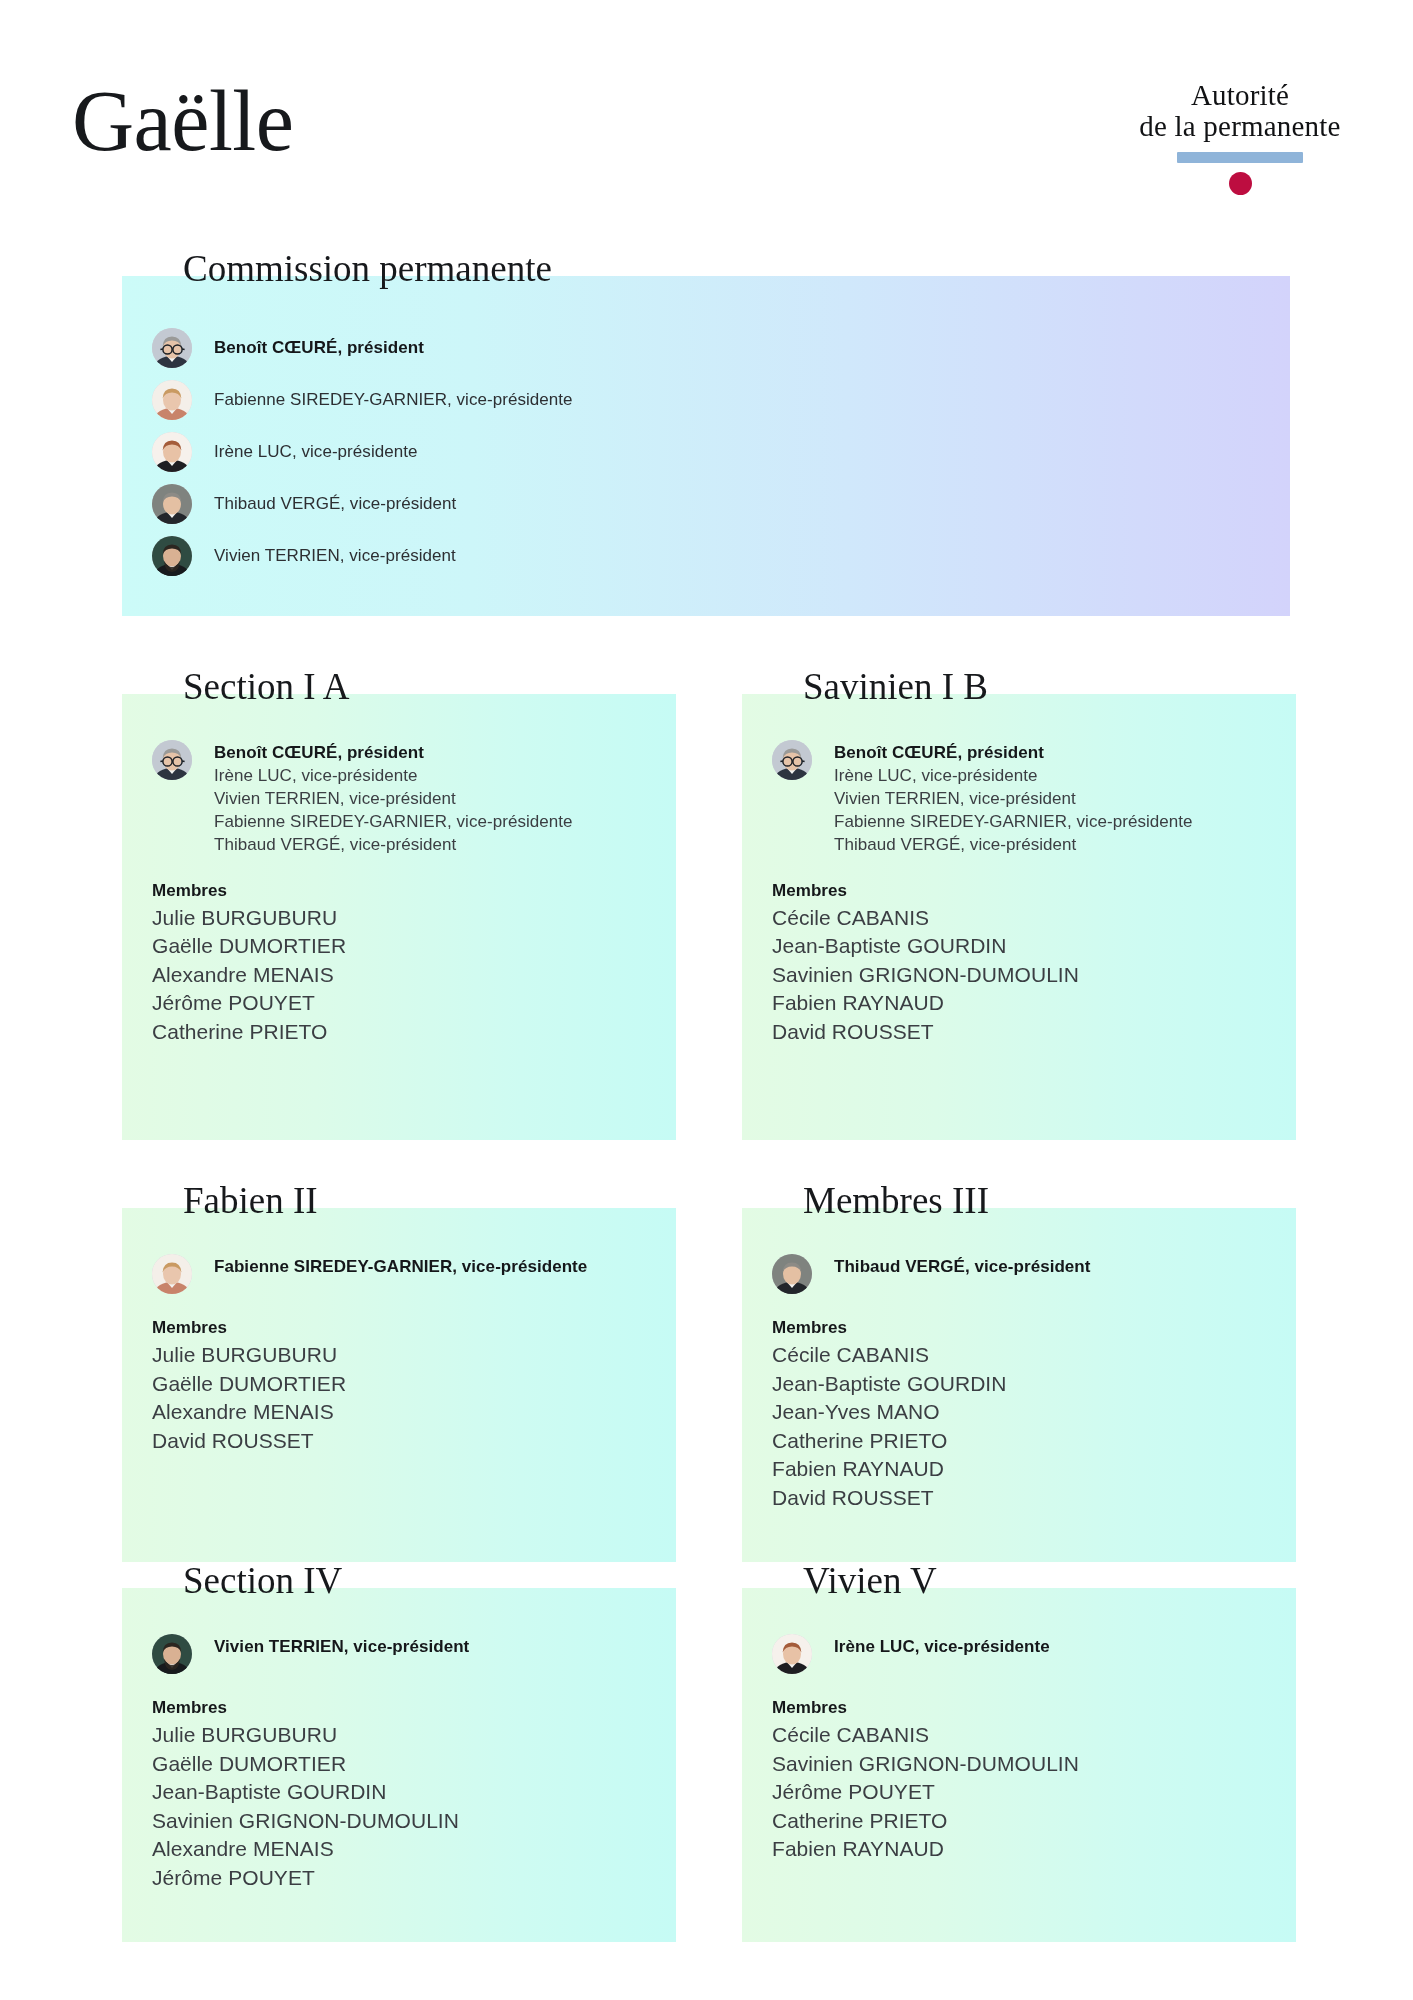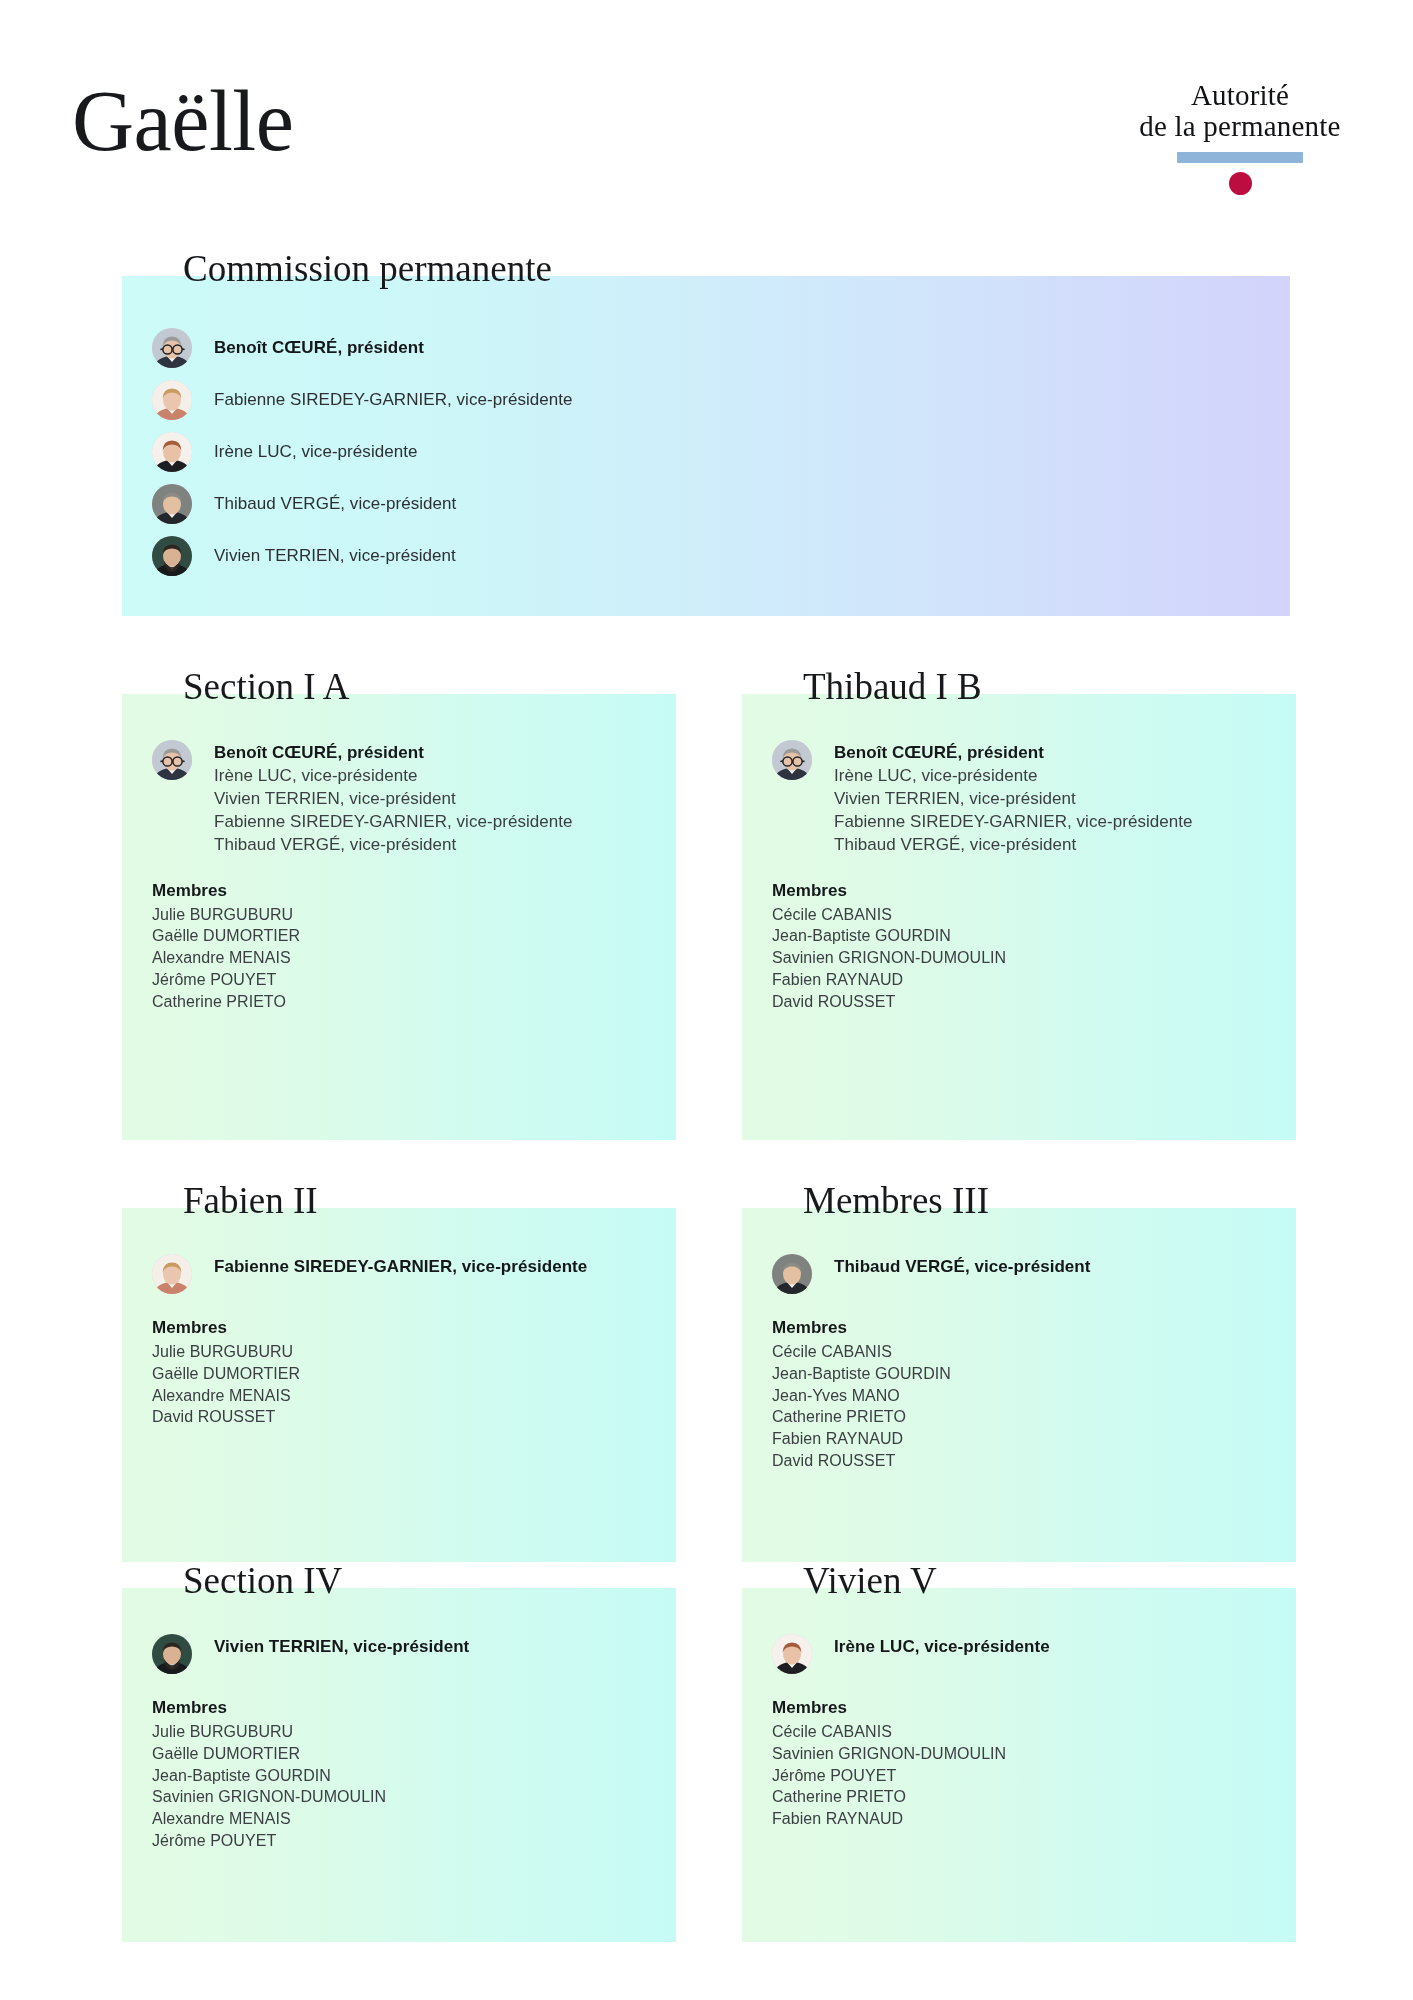--- a/index.html
+++ b/index.html
@@ -194,21 +194,21 @@
   .membres-wrap { margin-top: 22px; }
   .membres-title {
     font-size: 17px;
     font-weight: bold;
     color: #15171a;
     line-height: 1.36;
     margin-bottom: 2px;
     letter-spacing: 0.05px;
   }
   .membre-line {
-    font-size: 16px;
+    font-size: 21px;
     color: #3b3e43;
     line-height: 1.36;
     letter-spacing: 0.05px;
   }
 </style>
 </head>
 <body>
 
 <div class="page-header">
   <div class="page-title">Gaëlle</div>
@@ -339,21 +339,21 @@
           <div class="membre-line">Julie BURGUBURU</div>
           <div class="membre-line">Gaëlle DUMORTIER</div>
           <div class="membre-line">Alexandre MENAIS</div>
           <div class="membre-line">Jérôme POUYET</div>
           <div class="membre-line">Catherine PRIETO</div>
         </div>
       </div>
     </div>
   </div>
 <div class="block section-block" id="block-sec1b">
-    <div class="block-title">Thibaud I B</div>
+    <div class="block-title">Savinien I B</div>
     <div class="panel">
       <div class="panel-inner">
         <div class="section-head">
           <div class="avatar">
             <svg viewBox="0 0 40 40" xmlns="http://www.w3.org/2000/svg">
     <rect width="40" height="40" fill="#c3c9d2"></rect>
     <path d="M0 40 q6 -12 20 -12 q14 0 20 12 Z" fill="#2d3440"></path>
     <path d="M14 27 h12 l-6 7 Z" fill="#f2f2f0"></path>
     <ellipse cx="20" cy="20" rx="9" ry="10.6" fill="#e6c3a8"></ellipse>
     <path d="M10.6 18.5 q0.6 -10 9.4 -10 q8.8 0 9.4 10 q-2.4 -6 -9.4 -6 q-7 0 -9.4 6 Z" fill="#9a9a98"></path>

